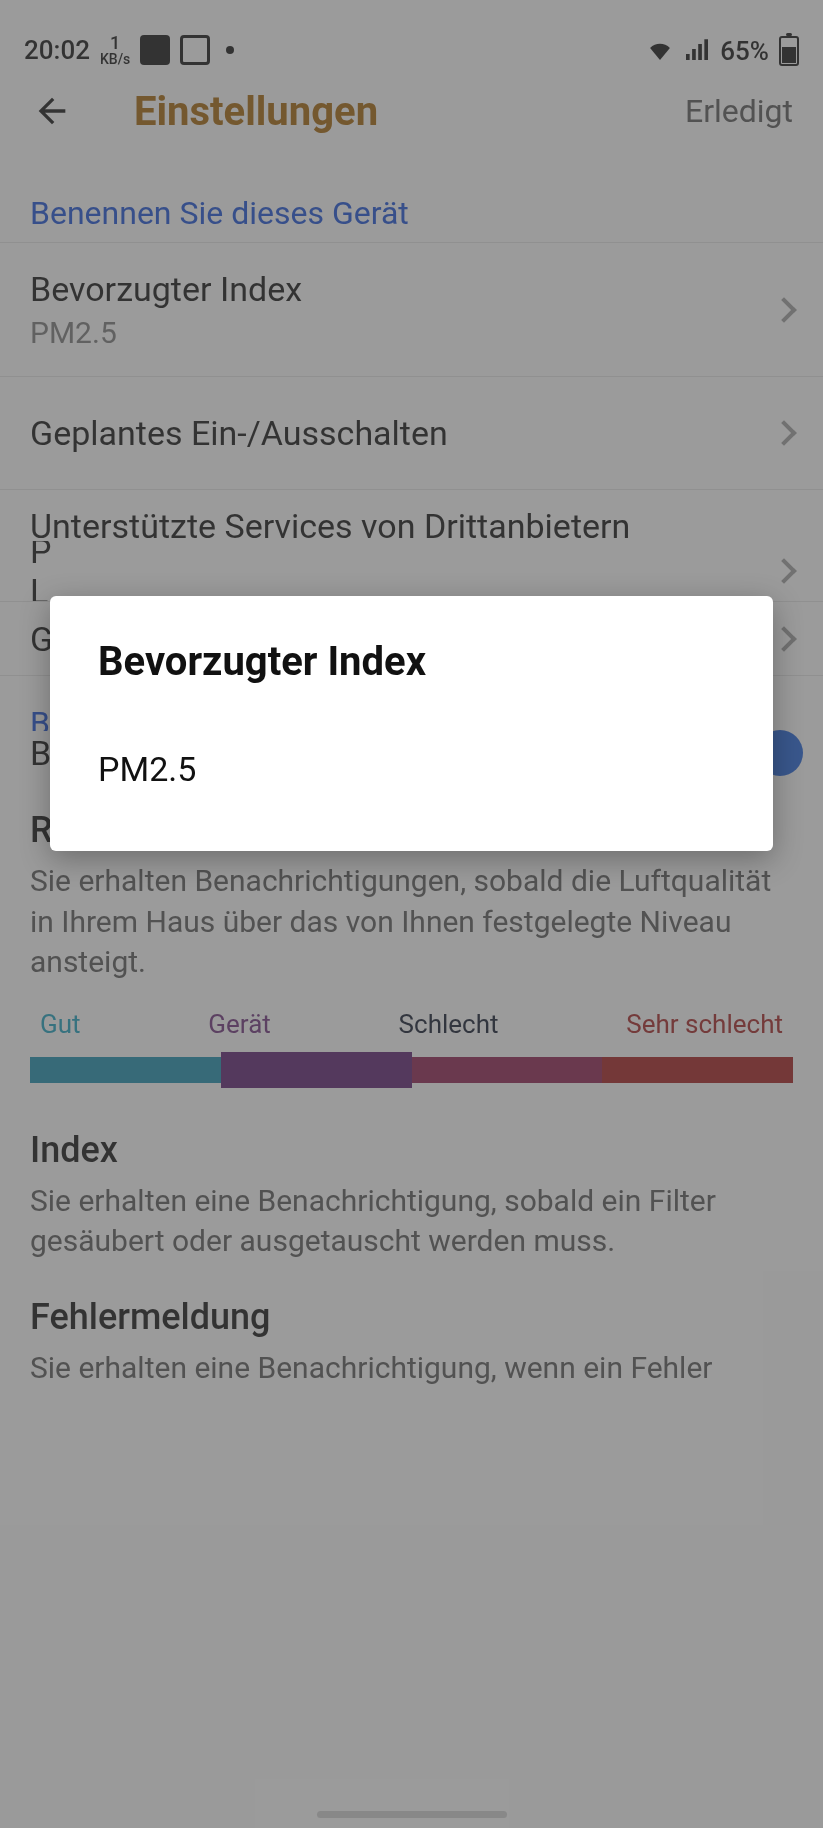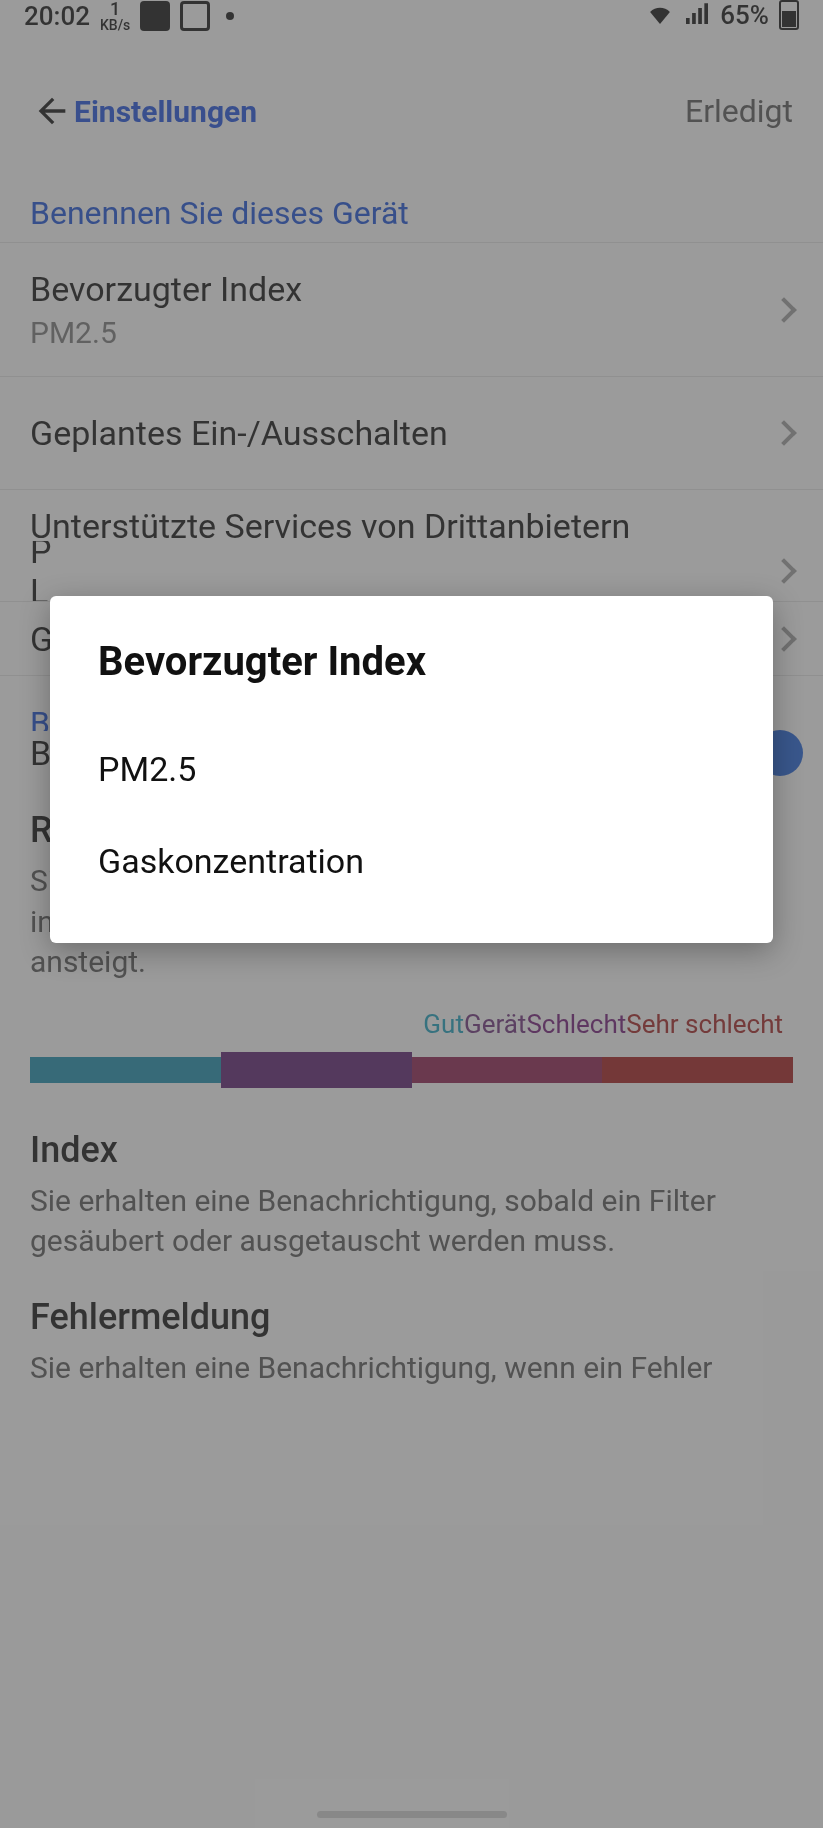--- a/index.html
+++ b/index.html
@@ -1,30 +1,30 @@
 <!DOCTYPE html>
 <html><head>
 <meta charset="utf-8">
 <style>
   * { box-sizing: border-box; margin: 0; padding: 0; }
   html, body { width: 823px; height: 1828px; font-family: -apple-system, Roboto, "Helvetica Neue", Arial, sans-serif; background: #f5f5f5; overflow: hidden; position: relative; }
-  .status-bar { height: 66px; display: flex; align-items: flex-start; justify-content: space-between; padding: 0 24px; font-size: 26px; color: #111; }
+  .status-bar { height: 66px; display: flex; align-items: flex-end; justify-content: space-between; padding: 0 24px; font-size: 26px; color: #111; }
   .status-left { display: flex; align-items: center; gap: 10px; font-weight: 500; }
   .status-right { display: flex; align-items: center; gap: 10px; font-weight: 500; }
   .kbs { font-size: 14px; line-height: 1; display: inline-flex; flex-direction: column; align-items: center; }
   .kbs .n { font-size: 18px; }
   .icon-sq { width: 30px; height: 30px; background: #111; border-radius: 4px; display: inline-block; }
   .icon-sq.outline { background: transparent; border: 3px solid #111; }
   .dot { width: 8px; height: 8px; background: #111; border-radius: 50%; display:inline-block; margin-left:6px; }
   .batt { width: 20px; height: 30px; border: 2px solid #111; border-radius: 3px; position: relative; display:inline-block; }
   .batt::before { content:""; position:absolute; top:-5px; left:5px; right:5px; height:3px; background:#111; border-radius:2px; }
   .batt::after { content:""; position:absolute; bottom:1px; left:1px; right:1px; height:60%; background:#111; }
   .app-bar { height: 90px; display: flex; align-items: center; padding: 0 30px; }
   .back-arrow { width: 44px; height: 44px; display:flex; align-items:center; justify-content:center; }
-  .app-title { flex: 0 0 auto; font-size: 30px; font-weight: 700; color: #1d4ed8; }
+  .app-title { flex: 0 0 auto; margin-left: 60px; font-size: 40px; font-weight: 700; color: #a16207; }
   .app-done { margin-left: auto; font-size: 32px; color: #555; }
   .content { }
   .section-link { padding: 38px 30px 10px 30px; font-size: 32px; color: #1a4fd1; }
   .device-name { padding: 18px 30px 30px 30px; font-size: 34px; color: #111; }
   .row { border-top: 1px solid #ddd; padding: 26px 30px; display:flex; align-items:center; justify-content:space-between; }
   .row:last-of-type { border-bottom: 1px solid #ddd; }
   .row .labels { display:flex; flex-direction:column; gap:6px; }
   .row .primary { font-size: 34px; color:#111; }
   .row .secondary { font-size: 30px; color:#777; }
   .chev { width: 18px; height: 18px; border-right: 4px solid #999; border-bottom: 4px solid #999; transform: rotate(-45deg); }
@@ -32,24 +32,24 @@
   .row-single .primary { font-size:34px; color:#111; }
   .partial { border-top:1px solid #ddd; padding: 16px 30px 0 30px; font-size:34px; color:#111; height:52px; overflow:hidden; }
   .partial2 { padding: 8px 30px; font-size:34px; color:#111; display:flex; justify-content:space-between; align-items:center; height:60px; overflow:hidden; position:relative; }
   .g-row { border-top:1px solid #ddd; padding: 22px 30px; font-size:34px; color:#111; display:flex; justify-content:space-between; align-items:center; height:74px; overflow:hidden; }
   .b-header { border-top:1px solid #ddd; padding: 28px 30px 10px 30px; font-size:32px; color:#1a4fd1; height:56px; overflow:hidden; }
   .b-row { padding: 4px 30px 30px 30px; display:flex; justify-content:space-between; align-items:center; height:70px; }
   .b-row .primary { font-size:34px; color:#111; }
   .toggle-knob { width: 46px; height: 46px; background:#1d5fd6; border-radius:50%; position:relative; right:-10px; }
   .sec-title { padding: 8px 30px 10px 30px; font-size:36px; color:#111; font-weight:500; }
   .sec-desc { padding: 0 30px 26px 30px; font-size:30px; color:#555; line-height:1.35; }
-  .quality-labels { display:flex; padding: 0 40px 18px 40px; justify-content:flex-end; font-size:26px; }
+  .quality-labels { display:flex; padding: 0 40px 18px 40px; justify-content:space-between; font-size:26px; }
   .ql-good { color:#1a9bb8; }
   .ql-mod { color:#6a2f78; }
-  .ql-bad { color:#701a75; }
+  .ql-bad { color:#0f172a; }
   .ql-vbad { color:#a02323; }
   .quality-bar { display:flex; height:26px; margin: 0 30px 38px 30px; }
   .qb { flex:1; }
   .qb1 { background:#1a8aa8; }
   .qb2 { background:#5a1e6e; height:36px; margin-top:-5px; }
   .qb3 { background:#8a1d4d; }
   .qb4 { background:#a01c1c; }
   .overlay { position:absolute; inset:0; background:rgba(80,80,80,0.55); }
   .dialog { position:absolute; left:50px; right:50px; top:596px; background:#fff; border-radius:6px; padding: 42px 48px 36px 48px; box-shadow: 0 8px 30px rgba(0,0,0,0.3); }
   .dialog-title { font-size:40px; font-weight:700; color:#111; margin-bottom: 38px; }
@@ -155,16 +155,15 @@
 
   <div class="sec-title">Fehlermeldung</div>
   <div class="sec-desc">Sie erhalten eine Benachrichtigung, wenn ein Fehler</div>
 </div>
 
 <div class="overlay"></div>
 
 <div class="dialog">
   <div class="dialog-title">Bevorzugter Index</div>
   <div class="dialog-option">PM2.5</div>
-  <div class="dialog-option">Gaskonzentration</div>
 </div>
 
 <div class="home-indicator"></div>
 
 </body></html>

